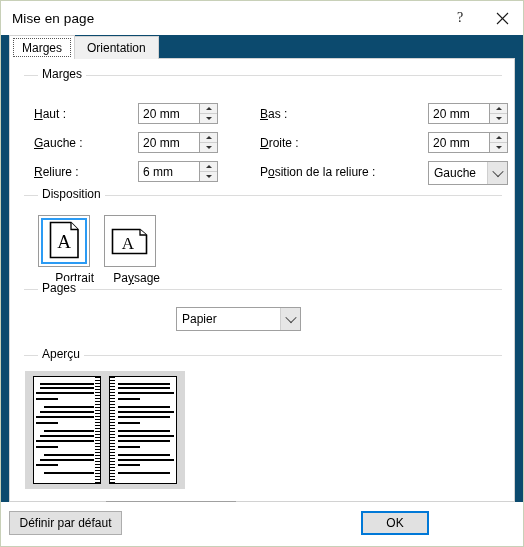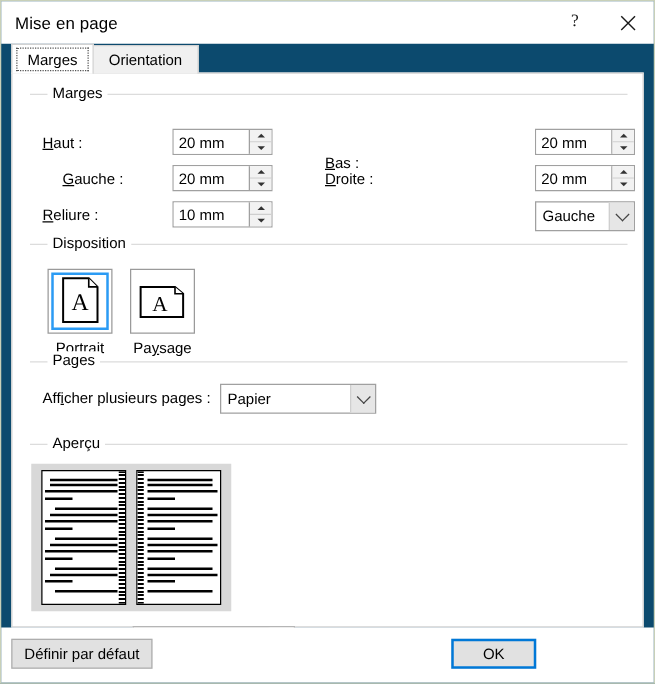--- a/index.html
+++ b/index.html
@@ -244,21 +244,21 @@
   .orient-tile.selected .inner-ring {
     position: absolute;
     left: 2px; top: 2px; right: 2px; bottom: 2px;
     border: 2px solid #2b9bf4;
     box-sizing: border-box;
   }
   .page-ico { position: relative; }
   .orient-caption {
     position: absolute;
     font-size: 12px;
-    text-align: center;
+    text-align: right;
     width: 60px;
   }
   
   .preview-wrap {
     position: absolute;
     background: #d8d8d8;
     border: none;
   }
   .prev-page {
     position: absolute;
@@ -349,34 +349,34 @@
       <div class="spin-btns">
         <div class="spin-up">
             <span class="tri-up"></span>
           </div>
         <div class="spin-dn">
             <span class="tri-dn"></span>
           </div>
       </div>
     </div>
 
-    <div class="lbl" style="left:250px; top:64px;"><u>B</u>as&nbsp;:</div>
+    <div class="lbl" style="left:250px; top:48px;"><u>B</u>as&nbsp;:</div>
     <div class="spin" style="left:418px; top:44px; width:80px;">
       <div class="spin-val">20 mm</div>
       <div class="spin-btns">
         <div class="spin-up">
             <span class="tri-up"></span>
           </div>
         <div class="spin-dn">
             <span class="tri-dn"></span>
           </div>
       </div>
     </div>
 
-    <div class="lbl" style="left:24px; top:77px;margin-left:16px;"><u>G</u>auche&nbsp;:</div>
+    <div class="lbl" style="left:24px; top:77px;"><u>G</u>auche&nbsp;:</div>
     <div class="spin" style="left:128px; top:73px; width:80px;">
       <div class="spin-val">20 mm</div>
       <div class="spin-btns">
         <div class="spin-up">
             <span class="tri-up"></span>
           </div>
         <div class="spin-dn">
             <span class="tri-dn"></span>
           </div>
       </div>
@@ -390,31 +390,32 @@
             <span class="tri-up"></span>
           </div>
         <div class="spin-dn">
             <span class="tri-dn"></span>
           </div>
       </div>
     </div>
 
     <div class="lbl" style="left:24px; top:106px;"><u>R</u>eliure&nbsp;:</div>
     <div class="spin" style="left:128px; top:102px; width:80px;">
-      <div class="spin-val">10 mm</div>
+      <div class="spin-val">6 mm</div>
       <div class="spin-btns">
         <div class="spin-up">
             <span class="tri-up"></span>
           </div>
         <div class="spin-dn">
             <span class="tri-dn"></span>
           </div>
       </div>
     </div>
 
+    <div class="lbl" style="left:250px; top:106px;">P<u>o</u>sition de la reliure&nbsp;:</div>
     <div class="combo" style="left:418px; top:102px; width:80px;">
       <div class="combo-val">Gauche</div>
       <div class="combo-arrow">
         <span class="chev"></span>
       </div>
     </div>
 
     <div class="group" style="left:14px; top:136px; width:478px; height:1px;">
       <div class="group-line"></div>
       <div class="group-title">Disposition</div>
@@ -441,21 +442,20 @@
         </svg>
       </span>
     </div>
     <div class="orient-caption" style="left:90px; top:212px;">Pa<u>y</u>sage</div>
 
     <div class="group" style="left:14px; top:230px; width:478px; height:1px;">
       <div class="group-line"></div>
       <div class="group-title">Pages</div>
     </div>
 
-    <div class="lbl" style="left:24px; top:252px;">Aff<u>i</u>cher plusieurs pages&nbsp;:</div>
     <div class="combo" style="left:166px; top:248px; width:125px;">
       <div class="combo-val">Papier</div>
       <div class="combo-arrow">
         <span class="chev"></span>
       </div>
     </div>
 
     <div class="group" style="left:14px; top:296px; width:478px; height:1px;">
       <div class="group-line"></div>
       <div class="group-title">Aperçu</div>

